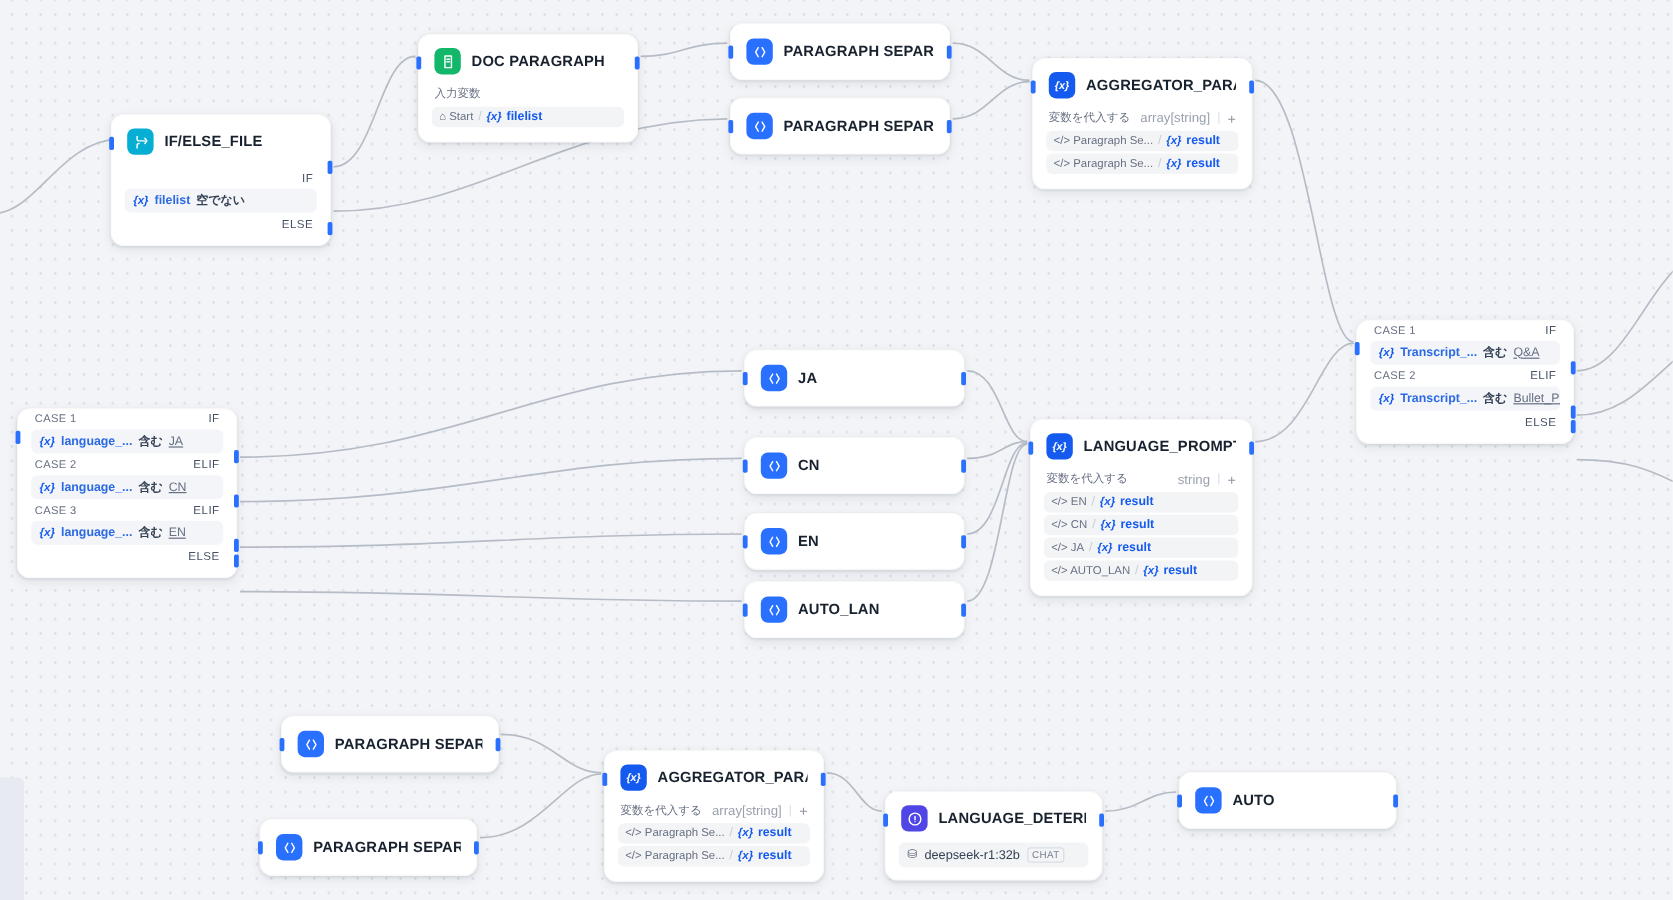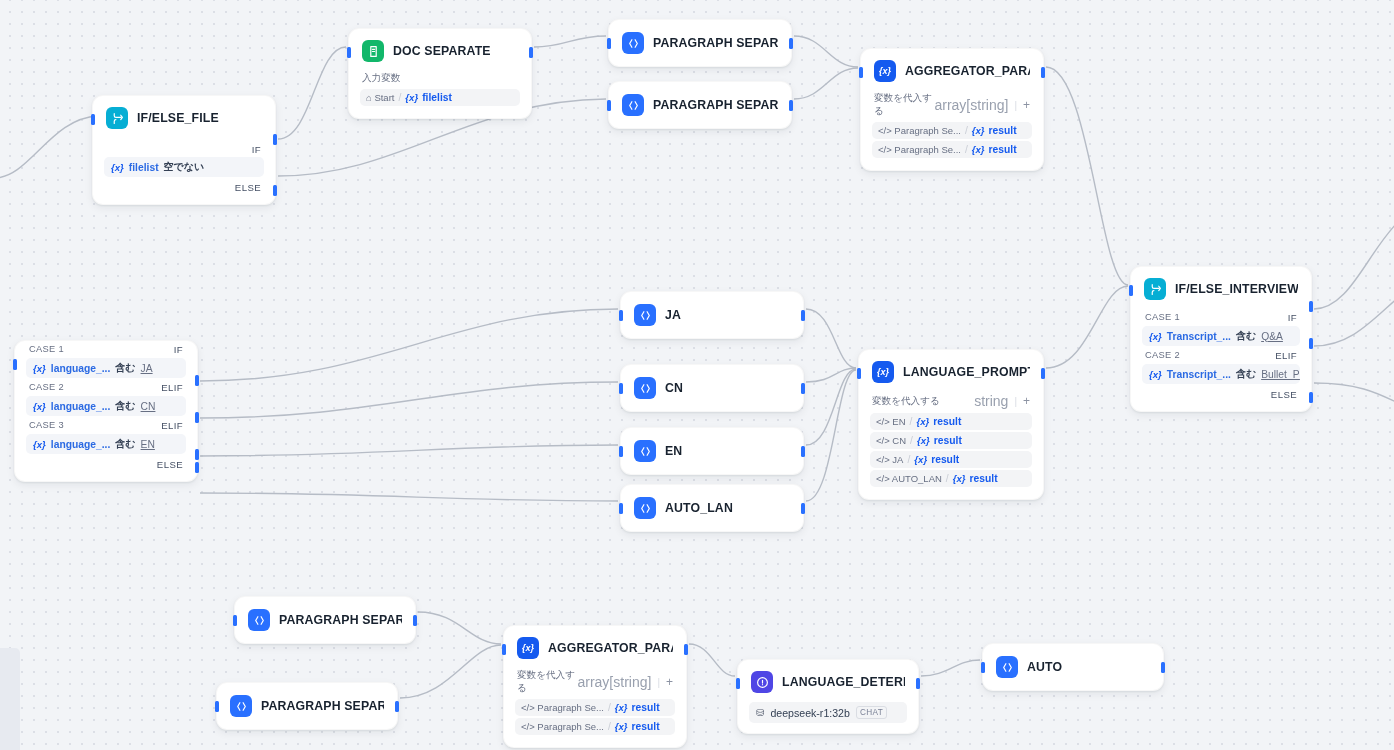--- a/index.html
+++ b/index.html
@@ -47,21 +47,21 @@
     letter-spacing: 0.15px; white-space: nowrap; overflow: hidden;
   }
   .node-body { padding: 0 11px 10px 11px; }
 
   .sec-label-row {
     display: flex; align-items: center; justify-content: space-between;
     padding: 1px 2px 4px 2px;
   }
   .sec-label { font-size: 9.6px; color: #676f83; }
   .sec-right { display: flex; align-items: center; gap: 6px; }
-  .sec-type { font-size: 14px; color: #99a0ae; }
+  .sec-type { font-size: 11px; color: #99a0ae; }
   .sec-div { color: #d9dce3; font-size: 10px; }
   .sec-plus { color: #8c93a3; font-size: 12px; line-height: 1; }
 
   .varrow {
     display: flex; align-items: flex-start; gap: 4px;
     background: #f3f4f6;
     border-radius: 5px;
     padding: 3px 6px;
     margin-bottom: 2px;
     font-size: 10.3px;
@@ -171,21 +171,21 @@
         <div class="handle r" style="top: 38px;"></div>
         <div class="handle r" style="bottom: 8px;"></div>
       </div>
       <div class="node" style="left: 348px; top: 28px; width: 184px;">
         <div class="node-head">
           <div class="nicon doc">
             <svg width="13" height="13" viewBox="0 0 24 24" fill="none" stroke="#fff" stroke-width="2.2" stroke-linecap="round" stroke-linejoin="round">
               <path d="M7 3h10v18H7zM10 8h4M10 12h4"></path>
             </svg>
           </div>
-          <div class="ntitle">DOC SEPARATE</div>
+          <div class="ntitle">DOC PARAGRAPH</div>
         </div>
         <div class="node-body">
           <div class="sec-label-row">
             <div class="sec-label">入力変数</div>
           </div>
           <div class="varrow">
             <span class="pre">⌂ Start</span>
             <span class="slash">/</span>
             <span class="xmark">{x}</span>
             <span class="xv">filelist</span>
@@ -372,28 +372,20 @@
             <span class="pre">&lt;/&gt; AUTO_LAN</span>
             <span class="slash">/</span>
             <span class="xmark">{x}</span>
             <span class="xv">result</span>
           </div>
         </div>
         <div class="handle l" style="top: 18px;"></div>
         <div class="handle r" style="top: 18px;"></div>
       </div>
       <div class="node" style="left: 1130px; top: 266px; width: 182px;">
-        <div class="node-head">
-          <div class="nicon ifelse">
-            <svg width="13" height="13" viewBox="0 0 24 24" fill="none" stroke="#fff" stroke-width="2.2" stroke-linecap="round" stroke-linejoin="round">
-              <path d="M6 3v4a3 3 0 0 0 3 3h9M18 6l3 4-3 4M6 21v-4a3 3 0 0 1 3-3"></path>
-            </svg>
-          </div>
-          <div class="ntitle">IF/ELSE_INTERVIEW</div>
-        </div>
         <div class="node-body">
           <div class="cond-head">
             <span class="cond-case">CASE 1</span>
             <span class="cond-kind">IF</span>
           </div>
           <div class="cond-row">
             <span class="xmark">{x}</span>
             <span class="vname">Transcript_...</span>
             <span class="op">含む</span>
             <span class="val">Q&amp;A</span>

